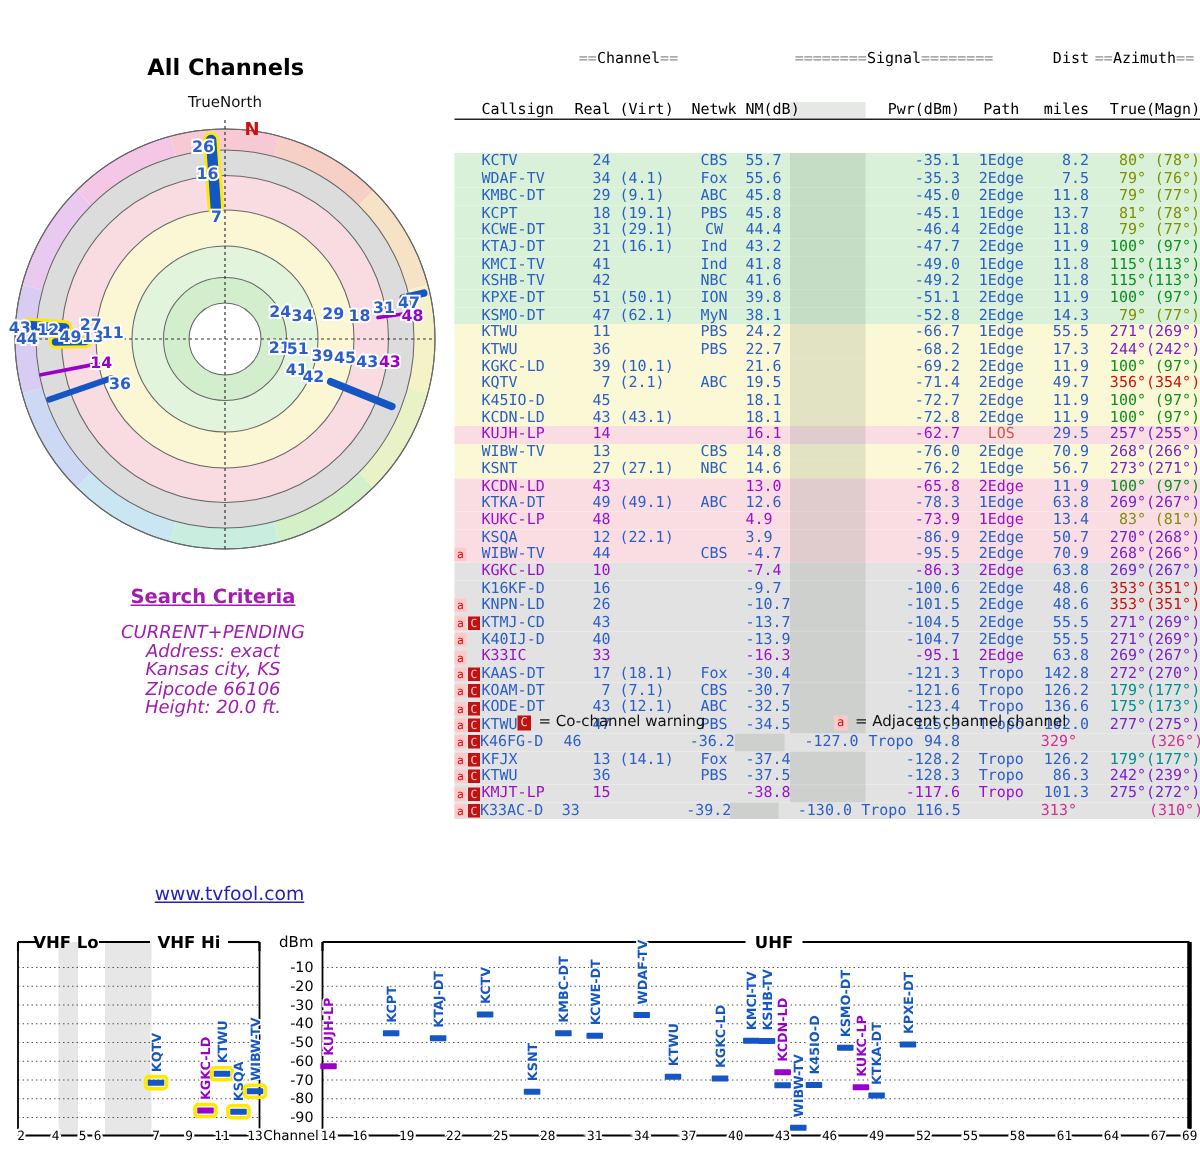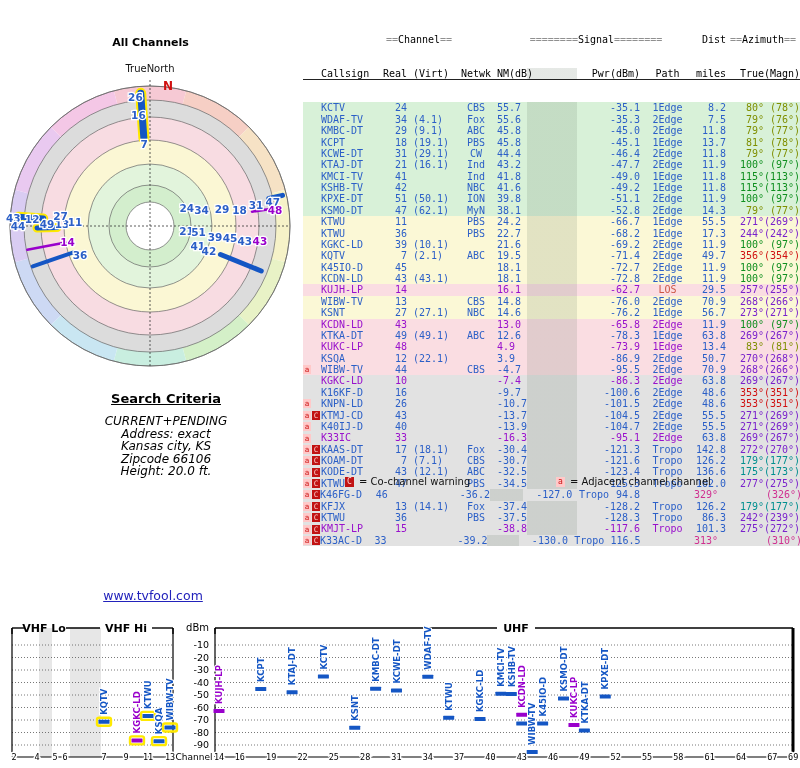--- a/index.html
+++ b/index.html
@@ -1,21 +1,21 @@
 <!DOCTYPE html>
 <html><head>
 <meta charset="utf-8">
 <style>
   html,body{margin:0;padding:0;background:#fff;}
   #page{position:relative;width:800px;height:768px;background:#fff;overflow:hidden;
         font-family:"DejaVu Sans",sans-serif;}
   .abs{position:absolute;}
   
   #radar-title{left:58px;top:36px;width:185px;text-align:center;font-weight:bold;
-    font-size:11px;color:#000;}
+    font-size:15px;color:#000;}
   #truenorth{left:90px;top:63px;width:120px;text-align:center;font-size:10px;color:#111;}
   
   #tbl{left:303px;top:12px;width:499px;font-family:"DejaVu Sans Mono",monospace;
        font-size:10px;line-height:11.38px;white-space:pre;}
   .trow{display:flex;height:11.38px;align-items:center;}
   .hrow{display:flex;height:10.6px;align-items:center;}
   .hund{border-bottom:1px solid #222;}
   .cw{width:18px;display:flex;gap:1px;}
   .cc{width:62px;overflow:hidden;}
   .cr{width:24px;text-align:right;}
@@ -37,21 +37,21 @@
   .hk{color:#000;}
   .wa,.wc{display:inline-block;width:8px;height:9px;font-size:7.5px;line-height:9px;
       text-align:center;font-family:"DejaVu Sans Mono",monospace;}
   .wa{background:#ffc9c9;color:#cc1111;}
   .wc{background:#c11212;color:#ffd2d2;}
   
   .lg{top:476px;font-size:10px;color:#111;display:flex;align-items:center;gap:5px;}
   .lgsq{display:inline-block;width:9px;height:10px;font-size:8px;line-height:10px;
     text-align:center;font-family:"DejaVu Sans Mono",monospace;}
   
-  #search{left:76px;top:391px;width:180px;text-align:center;color:#000000;}
+  #search{left:52px;top:391px;width:180px;text-align:center;color:#a21caf;}
   #search .sc-title{font-weight:bold;font-size:13px;text-decoration:underline;margin-bottom:9px;}
   #search .sc-line{font-size:12px;line-height:12.6px;font-style:italic;}
   #datecode{left:63px;top:499px;width:180px;text-align:center;font-size:11.5px;
      line-height:13px;color:#000;}
   #sitelink{left:63px;top:588px;width:180px;text-align:center;font-size:12.5px;}
   #sitelink a{color:#2222bb;}
 </style>
 </head>
 <body>
 

